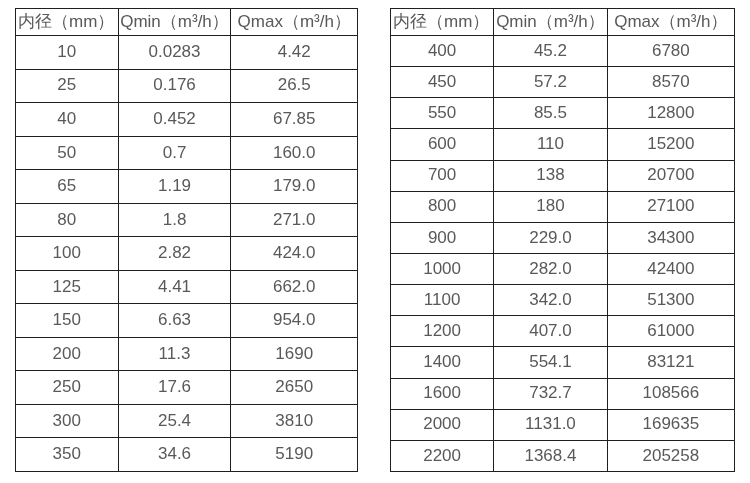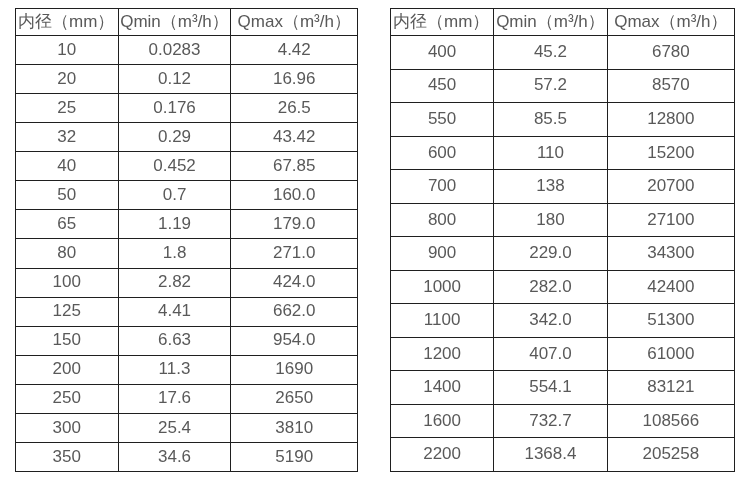--- a/index.html
+++ b/index.html
@@ -69,33 +69,23 @@
             <th class="col-2">Qmax（m³/h）</th>
           </tr>
         </thead>
         <tbody>
           <tr>
             <td class="col-0">10</td>
             <td class="col-1">0.0283</td>
             <td class="col-2">4.42</td>
           </tr>
           <tr>
-            <td class="col-0">20</td>
-            <td class="col-1">0.12</td>
-            <td class="col-2">16.96</td>
-          </tr>
-          <tr>
             <td class="col-0">25</td>
             <td class="col-1">0.176</td>
             <td class="col-2">26.5</td>
-          </tr>
-          <tr>
-            <td class="col-0">32</td>
-            <td class="col-1">0.29</td>
-            <td class="col-2">43.42</td>
           </tr>
           <tr>
             <td class="col-0">40</td>
             <td class="col-1">0.452</td>
             <td class="col-2">67.85</td>
           </tr>
           <tr>
             <td class="col-0">50</td>
             <td class="col-1">0.7</td>
             <td class="col-2">160.0</td>
@@ -215,20 +205,25 @@
             <td class="col-0">1400</td>
             <td class="col-1">554.1</td>
             <td class="col-2">83121</td>
           </tr>
           <tr>
             <td class="col-0">1600</td>
             <td class="col-1">732.7</td>
             <td class="col-2">108566</td>
           </tr>
           <tr>
+            <td class="col-0">2000</td>
+            <td class="col-1">1131.0</td>
+            <td class="col-2">169635</td>
+          </tr>
+          <tr>
             <td class="col-0">2200</td>
             <td class="col-1">1368.4</td>
             <td class="col-2">205258</td>
           </tr>
         </tbody>
       </table>
   </div>
 </div>
 
 </body></html>

